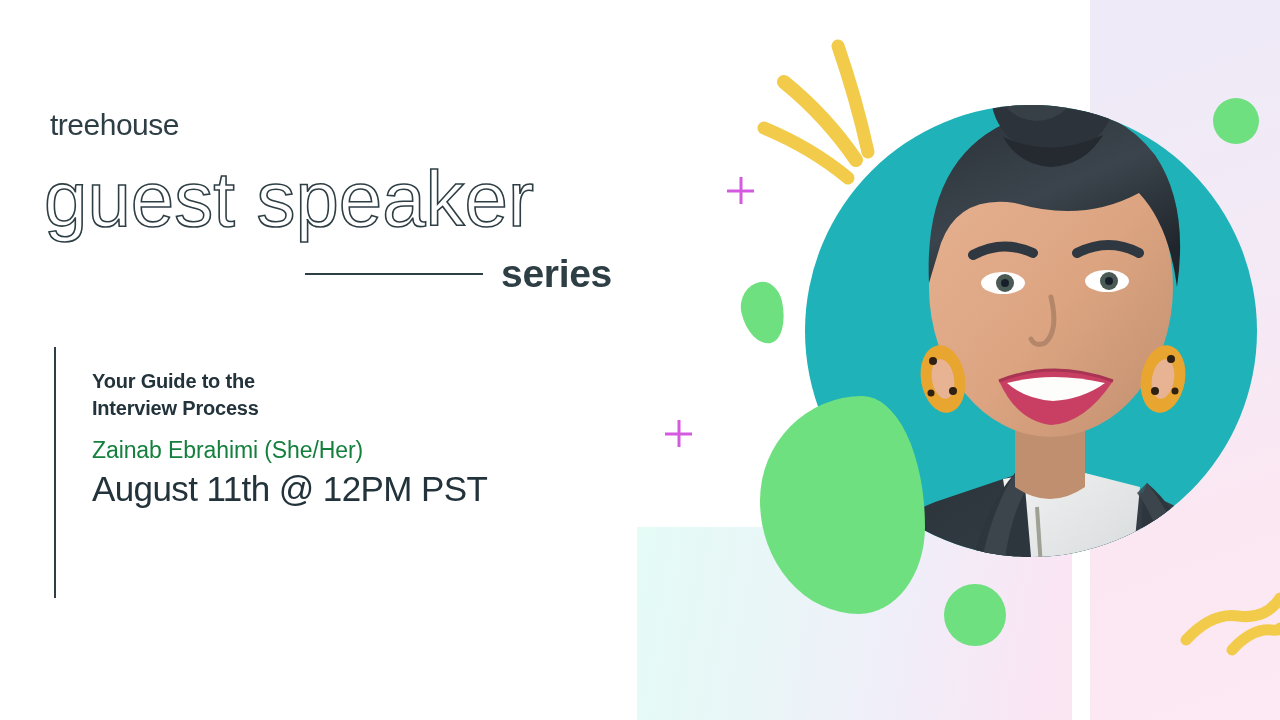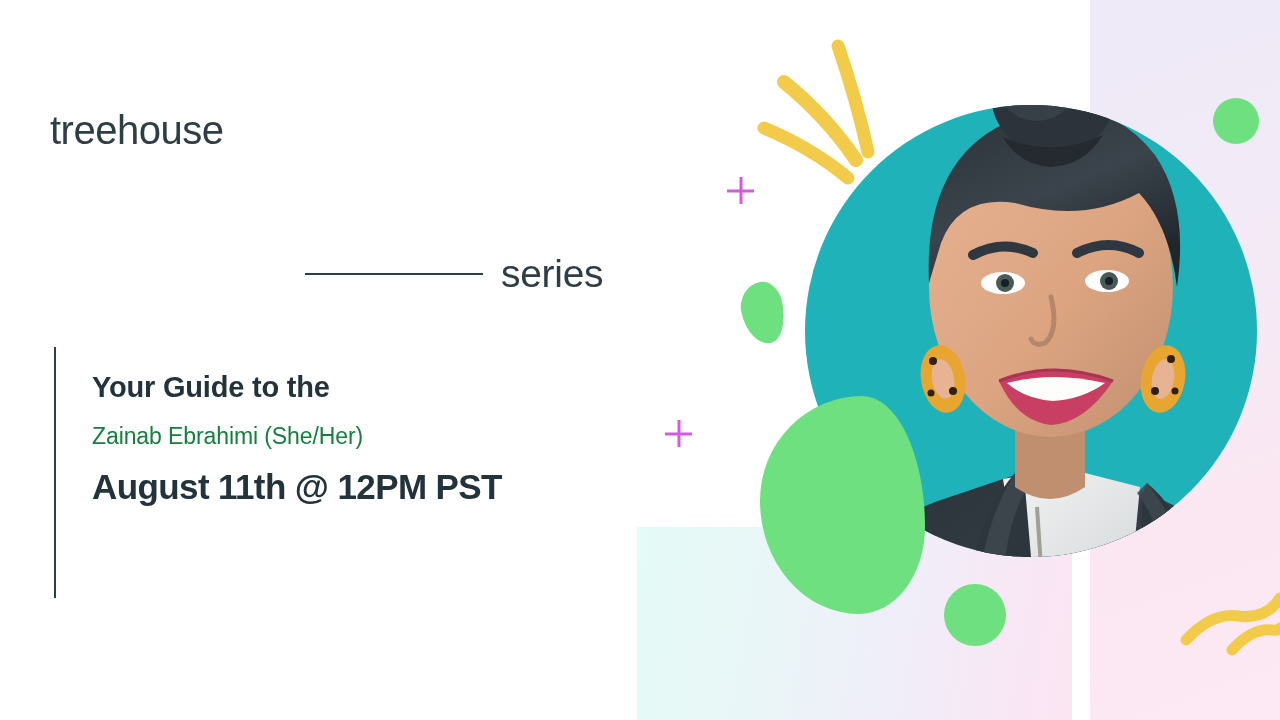--- a/index.html
+++ b/index.html
@@ -89,56 +89,56 @@
   .plus::after  { top:50%; left:0; height:3px; width:100%; transform:translateY(-50%); }
   .plus-1 { left:727px; top:177px; width:27px; height:27px; }
   .plus-2 { left:665px; top:420px; width:27px; height:27px; }
 
   
   .deco-svg { position:absolute; left:0; top:0; width:1280px; height:720px; pointer-events:none; }
 
   
   .brand {
     position:absolute; left:50px; top:108px;
-    font-size:40px; font-weight:400; letter-spacing:-0.5px;
+    font-size:30px; font-weight:400; letter-spacing:-0.5px;
     color:#2e3e45;
   }
   .headline-outline {
     position:absolute; left:44px; top:160px;
     font-size:78px; font-weight:400; letter-spacing:0px;
     color:transparent;
     -webkit-text-stroke:1.6px #2e3e45;
     line-height:1.0;
   }
   .series-row {
     position:absolute; left:305px; top:252px;
     display:flex; align-items:center; gap:18px;
   }
   .series-rule { width:178px; height:2px; background:#2e3e45; }
   .series-word {
-    font-size:39px; font-weight:400; color:#2e3e45; letter-spacing:-0.3px;
+    font-size:39px; font-weight:700; color:#2e3e45; letter-spacing:-0.3px;
   }
 
   .vrule {
     position:absolute; left:54px; top:347px; width:2px; height:251px;
     background:#2e3e45;
   }
   .block { position:absolute; left:92px; top:368px; width:520px; }
   .talk-title {
-    font-size:29px; font-weight:600; color:#23333b;
+    font-size:20px; font-weight:600; color:#23333b;
     line-height:1.33; letter-spacing:-0.2px;
   }
   .speaker {
     margin-top:14px;
     font-size:23px; font-weight:400; color:#15803d;
     line-height:1.32; letter-spacing:-0.1px;
   }
   .when {
-    margin-top:16px;
-    font-size:35px; font-weight:700; color:#23333b; letter-spacing:-0.6px;
+    margin-top:3px;
+    font-size:35px; font-weight:400; color:#23333b; letter-spacing:-0.6px;
   }
 </style>
 </head>
 <body>
 
 <div id="slide">
 
   <div class="panel-right"></div>
   <div class="panel-bottom"></div>
 
@@ -237,31 +237,33 @@
       <path d="M838 46 Q856 98 868 152" stroke-width="13"></path>
     </g>
     <g stroke="#f2cb4a" stroke-linecap="round" fill="none" stroke-width="11">
       <path d="M1186 640 Q1212 612 1238 616 Q1266 620 1280 598"></path>
       <path d="M1232 650 Q1252 628 1272 630 Q1280 631 1280 628"></path>
     </g>
   </svg>
 
   <div class="brand">treehouse</div>
 
+  <div class="headline-outline">guest speaker</div>
 
   <div class="series-row">
     <div class="series-rule"></div>
     <div class="series-word">series</div>
   </div>
 
   <div class="vrule"></div>
 
   <div class="block">
     <div class="talk-title">
       <div>Your Guide to the</div>
+      <div>Interview Process</div>
     </div>
     <div class="speaker">
       <div>Zainab Ebrahimi (She/Her)</div>
     </div>
     <div class="when">August 11th @ 12PM PST</div>
   </div>
 
 </div>
 
 </body></html>

